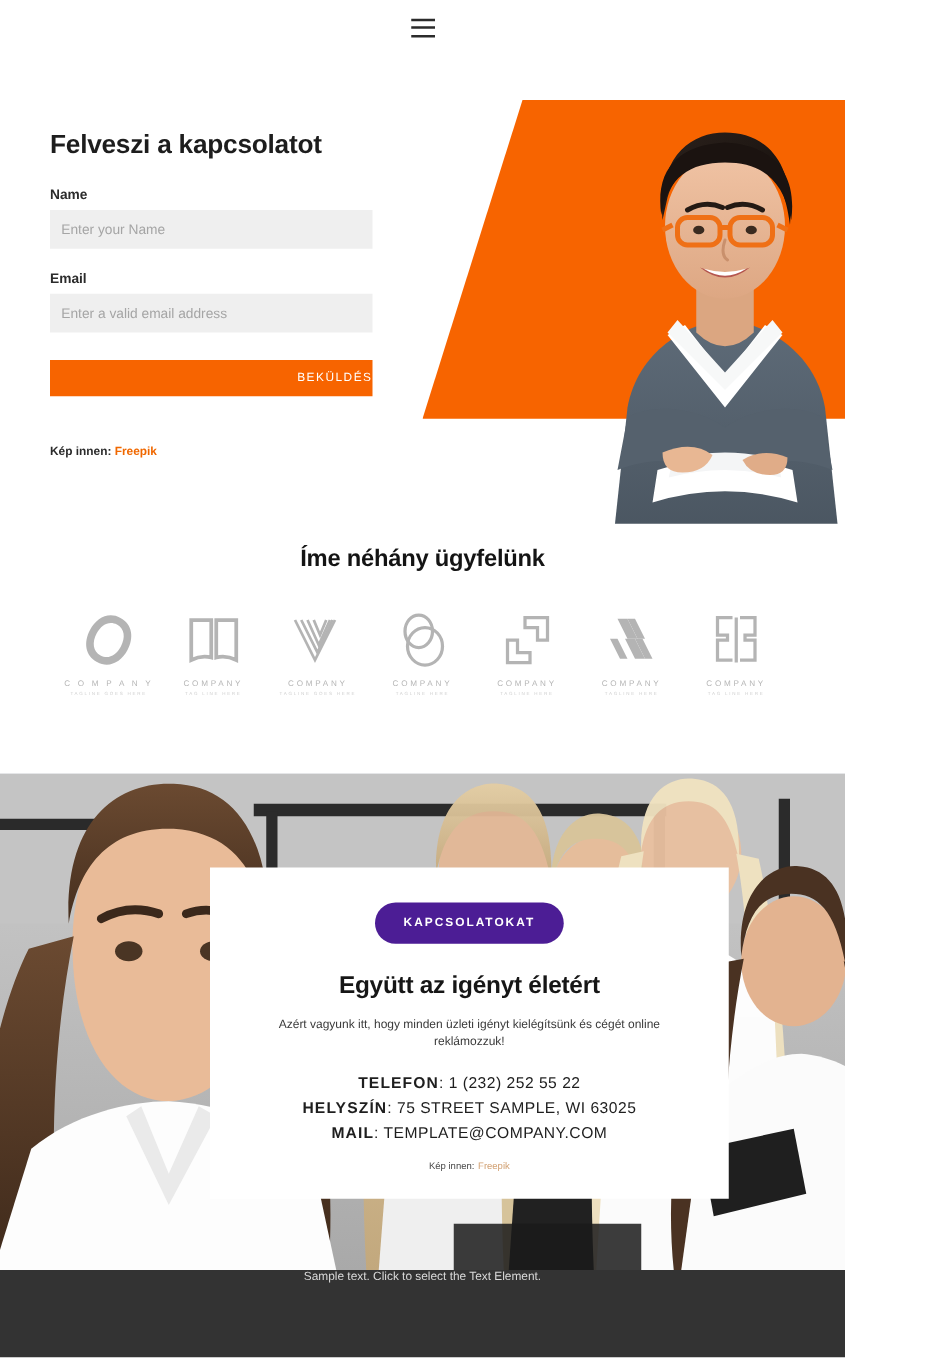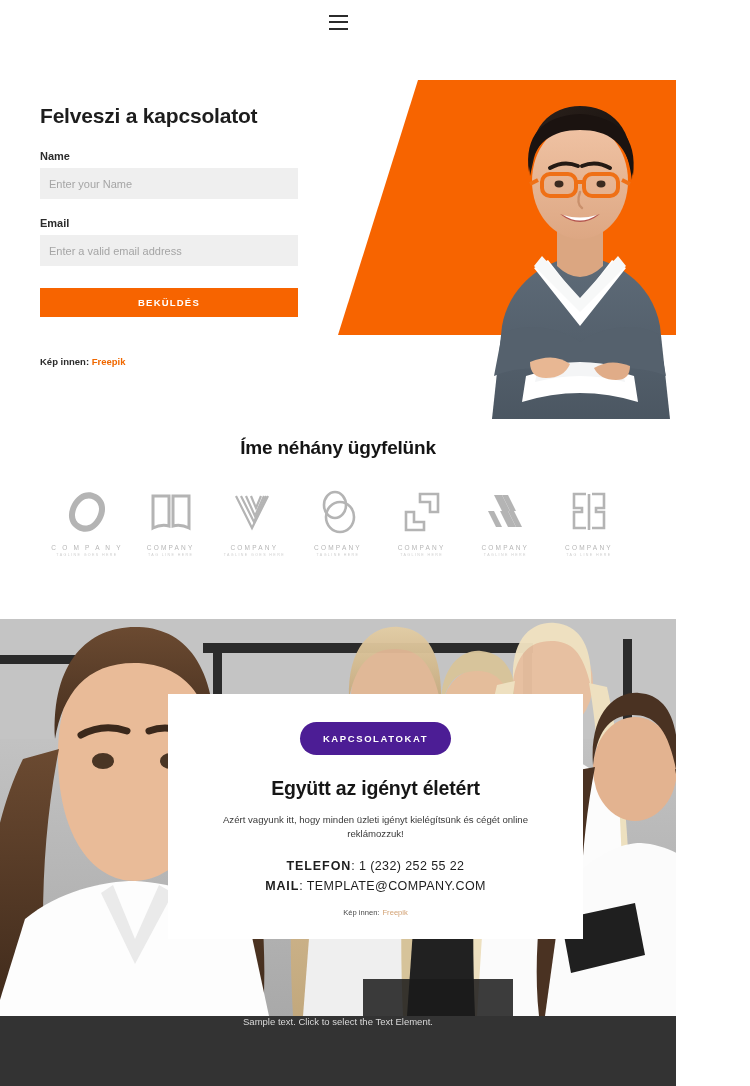--- a/index.html
+++ b/index.html
@@ -81,25 +81,26 @@
     margin-bottom: 18px;
   }
   .text-input::placeholder { color: #a5a5a5; }
   .submit-btn {
     width: 258px;
     height: 29px;
     background: #f76400;
     border: none;
     color: #ffffff;
     font-size: 9.5px;
-    font-weight: 700;
+    font-weight: 400;
     letter-spacing: 1.2px;
     cursor: pointer;
     font-family: "Liberation Sans", sans-serif;
     margin-top: 4px;
+    text-align: right;
   }
   .credit-line {
     margin-top: 39px;
     font-size: 9.5px;
     font-weight: 700;
     color: #2b2b2b;
   }
   .credit-line .link { color: #f06800; }
 
   
@@ -471,20 +472,23 @@
     <div class="contact-card">
       <button class="pill">KAPCSOLATOKAT</button>
       <div class="card-title">Együtt az igényt életért</div>
       <div class="card-sub">Azért vagyunk itt, hogy minden üzleti igényt kielégítsünk és cégét online reklámozzuk!</div>
 
       <div class="contact-lines">
         <div class="contact-line">
           <b>TELEFON</b><span>: </span><span>1 (232) 252 55 22</span>
         </div>
         <div class="contact-line">
+          <b>HELYSZÍN</b><span>: </span><span>75 STREET SAMPLE, WI 63025</span>
+        </div>
+        <div class="contact-line">
           <b>MAIL</b><span>: </span><span>TEMPLATE@COMPANY.COM</span>
         </div>
       </div>
 
       <div class="card-credit">
         <span>Kép innen:</span><span class="link">Freepik</span>
       </div>
     </div>
   </div>
 

